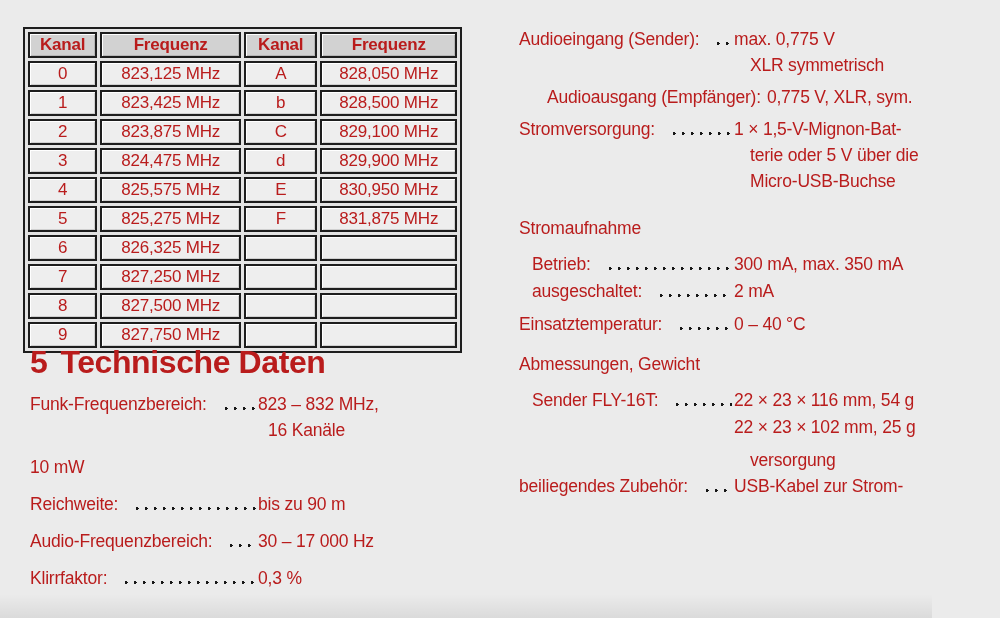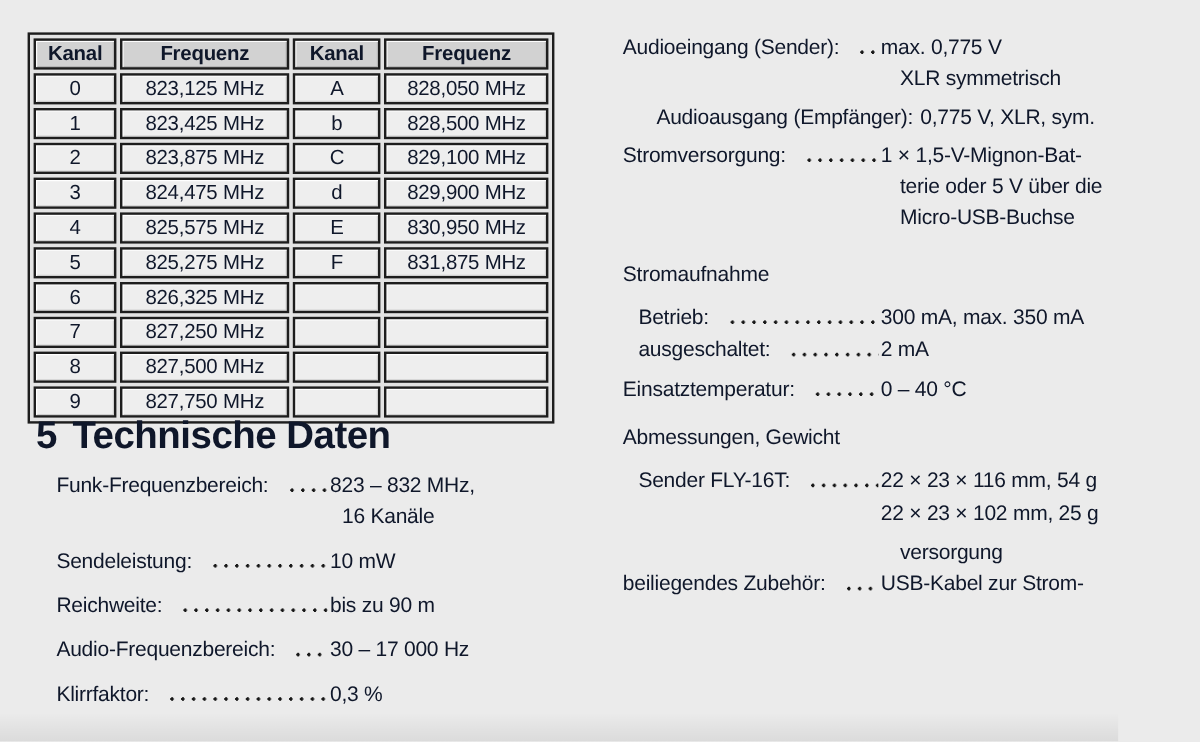--- a/index.html
+++ b/index.html
@@ -1,18 +1,18 @@
 <!DOCTYPE html>
 <html><head>
 <meta charset="utf-8">
 <style>
   html,body{margin:0;padding:0;background:#ebebeb;}
   .page{
     position:relative;width:932px;height:618px;background:#ebebeb;overflow:hidden;
-    font-family:"Liberation Sans","DejaVu Sans",sans-serif;color:#0f172a;
+    font-family:"Liberation Sans","DejaVu Sans",sans-serif;color:#b91c1c;
     font-size:17.5px;letter-spacing:-0.2px;
   }
   .page::after{
     content:"";position:absolute;left:0;right:0;bottom:0;height:24px;
     background:linear-gradient(rgba(0,0,0,0),rgba(0,0,0,0.07));pointer-events:none;
   }
 
   
   .freq-table{
     position:absolute;left:23px;top:27px;width:439px;
@@ -34,21 +34,21 @@
   .col{position:absolute;}
   .col-left {left:30px; top:344px; width:460px; --tab:228px; --cont:238px;}
   .col-right{left:519px;top:26px;  width:466px; --tab:215px; --cont:231px;}
 
   h2.section{
     margin:0 0 10px 0;font-size:32px;font-weight:bold;letter-spacing:-0.4px;line-height:1.15;
   }
   h2.section .num{margin-right:13px;}
 
   .spec-entry{margin:0 0 6px 0;}
-  .col-left .spec-entry{margin-bottom:11px;margin-left:17px;}
+  .col-left .spec-entry{margin-bottom:11px;}
   .spec-entry.sub{margin-bottom:1px;}
   .sub + .spec-entry:not(.sub){margin-top:7px;}
   .spec-group{line-height:26px;margin-top:14px;margin-bottom:1px;}
   .spec-group.space-lg{margin-top:21px;}
   .spec-group + .spec-entry{margin-top:10px;}
 
   .spec-line{display:flex;align-items:baseline;line-height:26px;}
   .head{flex:0 0 var(--tab);display:flex;align-items:baseline;box-sizing:border-box;min-width:0;gap:15px;}
   .sub .head{padding-left:13px;}
   .label{white-space:nowrap;}
@@ -161,24 +161,20 @@
               <span class="leader"></span>
             </span>
             <span class="value">823 – 832 MHz,</span>
           </div>
           <div class="spec-line cont">
             <span class="cont-val">16 Kanäle</span>
           </div>
         </div>
         <div class="spec-entry">
           <div class="spec-line">
-            <span class="head">
-              <span class="label">Sendeleistung:</span>
-              <span class="leader"></span>
-            </span>
             <span class="value">10 mW</span>
           </div>
         </div>
         <div class="spec-entry">
           <div class="spec-line">
             <span class="head">
               <span class="label">Reichweite:</span>
               <span class="leader"></span>
             </span>
             <span class="value">bis zu 90 m</span>

